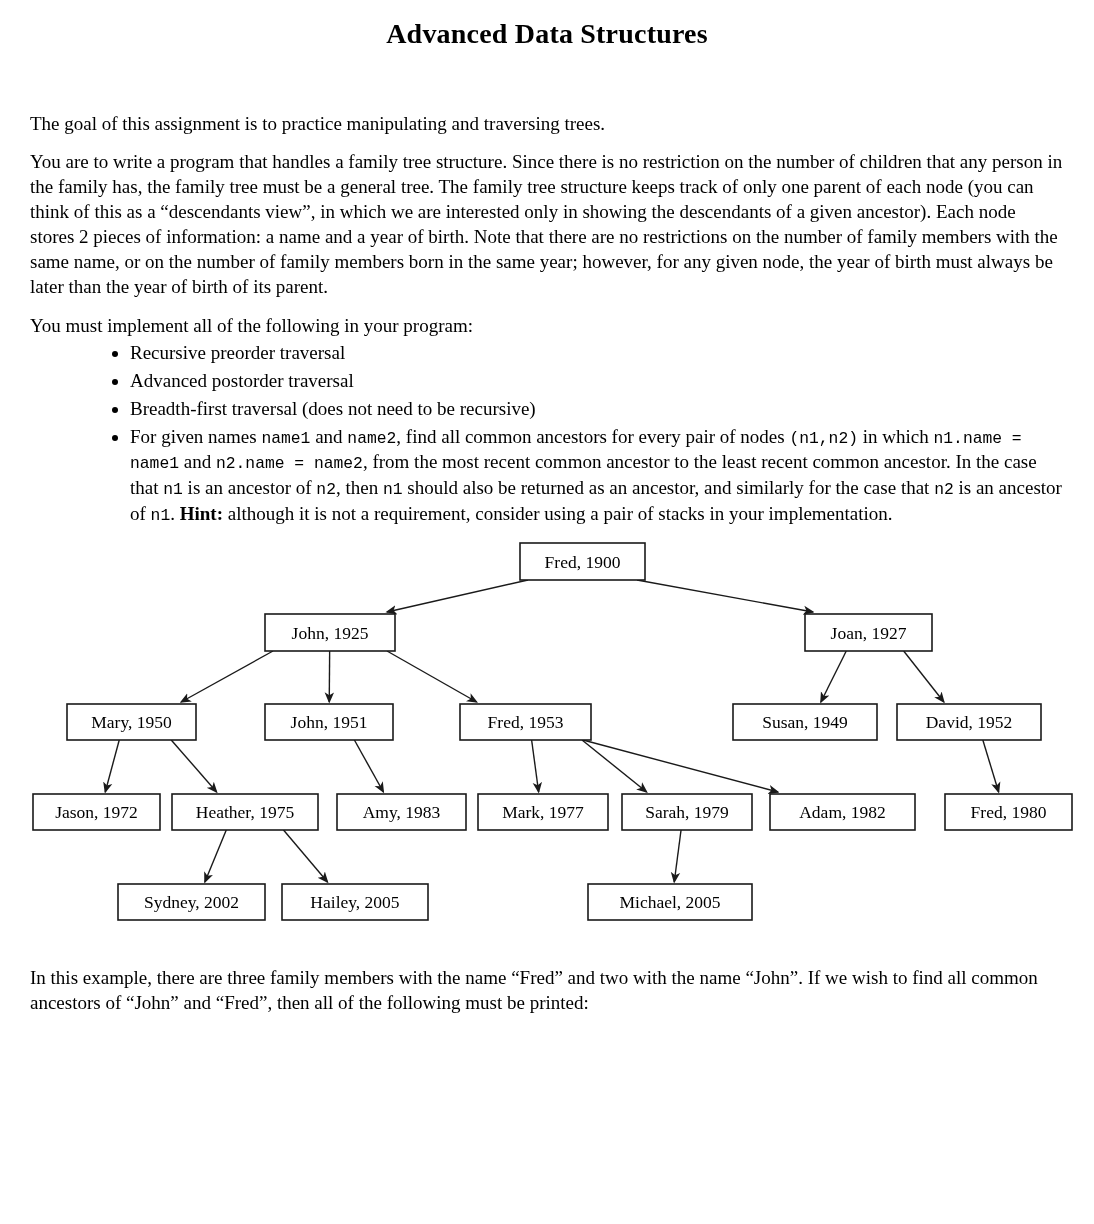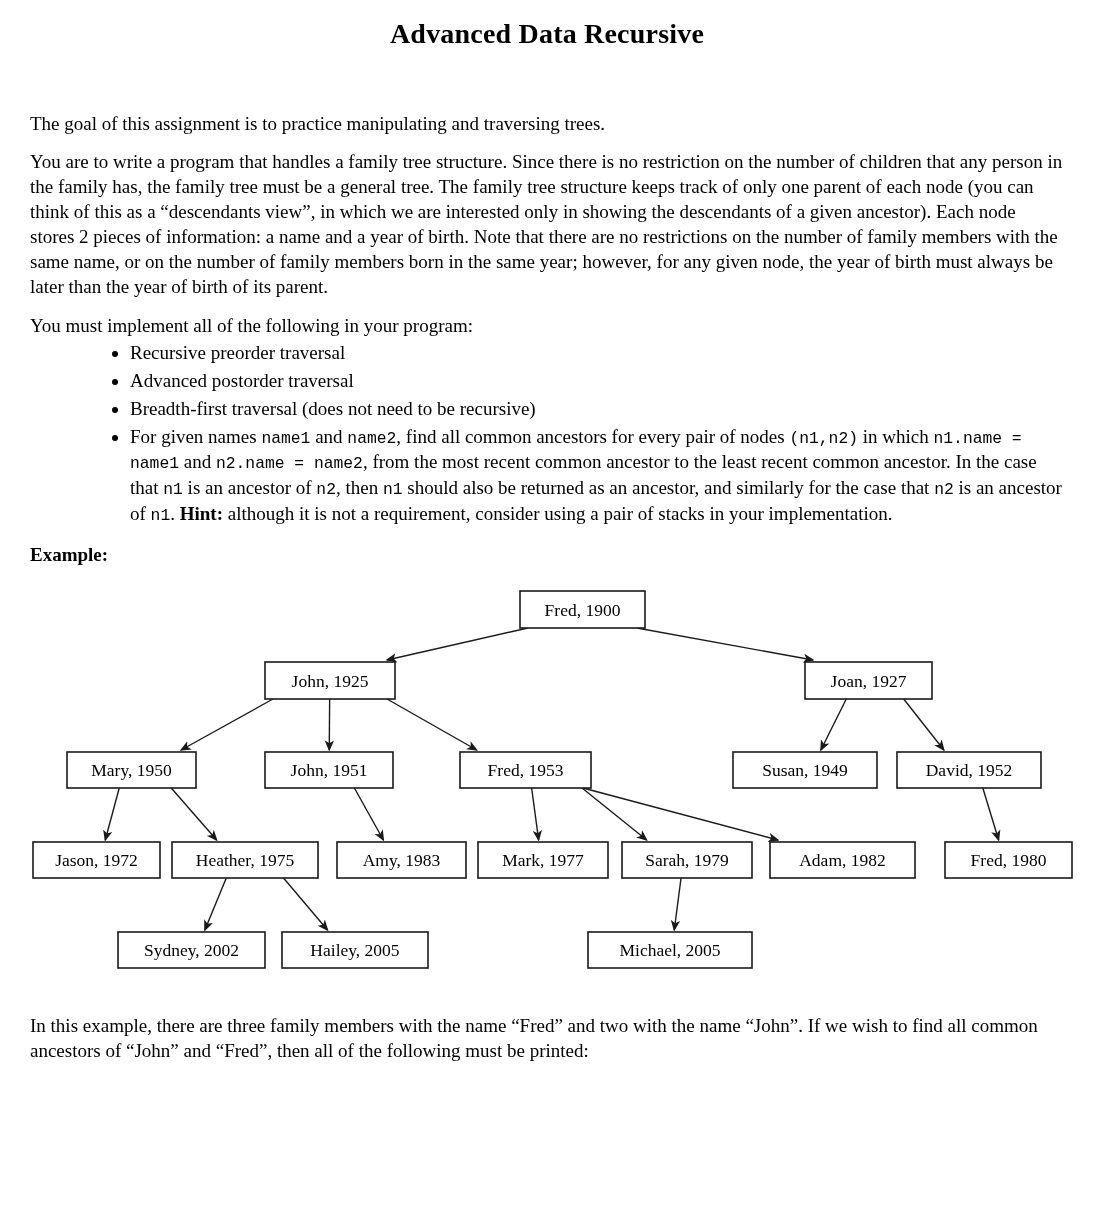--- a/index.html
+++ b/index.html
@@ -69,38 +69,37 @@
     stroke: #1a1a1a;
     stroke-width: 1.4;
   }
   p.footer-para { margin-top: 32px; margin-bottom: 0; }
 </style>
 </head>
 <body>
 
 <div class="page">
 
-  <h1 class="doc-title">Advanced Data Recursive</h1>
+  <h1 class="doc-title">Advanced Data Structures</h1>
 
   <p>The goal of this assignment is to practice manipulating and traversing trees.</p>
 
   <p>You are to write a program that handles a family tree structure. Since there is no restriction on the number of children that any person in the family has, the family tree must be a general tree. The family tree structure keeps track of only one parent of each node (you can think of this as a “descendants view”, in which we are interested only in showing the descendants of a given ancestor). Each node stores 2 pieces of information: a name and a year of birth. Note that there are no restrictions on the number of family members with the same name, or on the number of family members born in the same year; however, for any given node, the year of birth must always be later than the year of birth of its parent.</p>
 
 
   <p class="tight">You must implement all of the following in your program:</p>
 
   <ul class="req-list" id="req-list">
       <li><span>Recursive preorder traversal</span></li>
       <li><span>Advanced postorder traversal</span></li>
       <li><span>Breadth-first traversal (does not need to be recursive)</span></li>
       <li><span>For given names </span><span class="code">name1</span><span>  and </span><span class="code">name2</span><span>, find all common ancestors for every pair of nodes </span><span class="code">(n1,n2)</span><span> in which </span><span class="code">n1.name = name1</span><span> and </span><span class="code">n2.name = name2</span><span>, from the most recent common ancestor to the least recent common ancestor. In the case that </span><span class="code">n1</span><span> is an ancestor of </span><span class="code">n2</span><span>, then </span><span class="code">n1</span><span> should also be returned as an ancestor, and similarly for the case that </span><span class="code">n2</span><span> is an ancestor of </span><span class="code">n1</span><span>. </span><span class="bold">Hint:</span><span> although it is not a requirement, consider using a pair of stacks in your implementation.</span></li>
     </ul>
 
 
-  <p class="bold-label">Example:</p>
 
   <svg id="tree-svg" class="tree" viewBox="0 713 1094 404" preserveAspectRatio="xMidYMid meet">
     <defs>
       <marker id="arrowhead" viewBox="0 0 10 10" refX="8.6" refY="5" markerWidth="8" markerHeight="8" orient="auto">
         <path d="M0,0.8 L10,5 L0,9.2 L2.6,5 Z" fill="#1a1a1a"></path>
       </marker>
     </defs>
   <line x1="528" y1="764" x2="387" y2="796" class="tree-edge" marker-end="url(#arrowhead)"></line>
       <line x1="637" y1="764" x2="813" y2="796" class="tree-edge" marker-end="url(#arrowhead)"></line>
       <line x1="273" y1="835" x2="181.125" y2="886" class="tree-edge" marker-end="url(#arrowhead)"></line>

